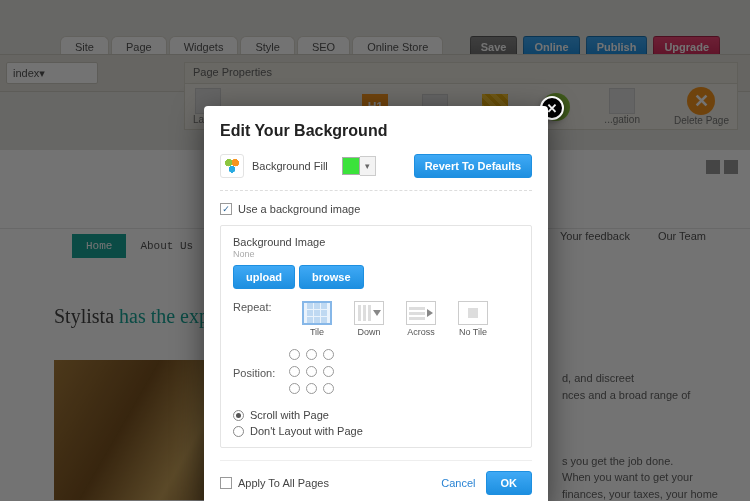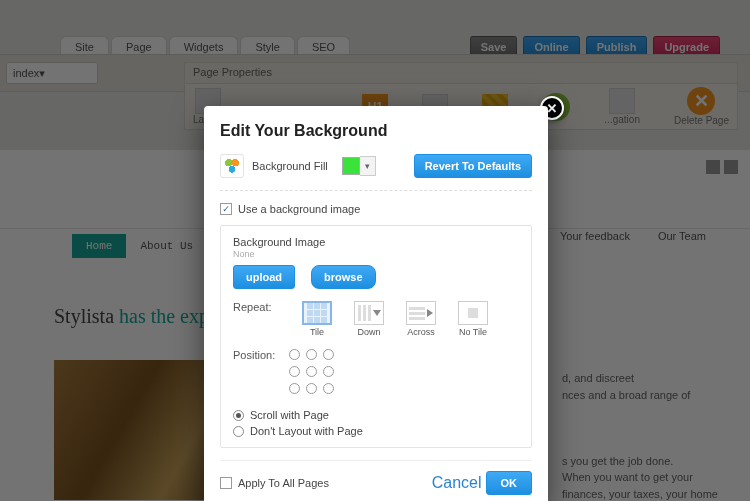--- a/index.html
+++ b/index.html
@@ -56,55 +56,56 @@
   .swatch { width:18px; height:18px; background:#3be23b; border:1px solid #aaa; margin-left:14px; }
   .dd { width:16px; height:20px; border:1px solid #ccc; border-left:none; display:flex; align-items:center; justify-content:center; font-size:9px; color:#666; background:#f3f3f3; }
   .revert { margin-left:auto; background:linear-gradient(#3fa9f5,#1d8fe0); color:#fff; border:1px solid #1d8fe0; border-radius:3px; padding:5px 10px; font-size:11px; font-weight:bold; cursor:pointer; }
   .dash { border-top:1px dashed #ddd; margin:12px 0; }
   .cb { width:12px; height:12px; border:1px solid #999; margin-right:6px; display:inline-flex; align-items:center; justify-content:center; font-size:9px; color:#2a6496; background:#fff; }
   .cb.checked::after { content:"✓"; }
   .panel { border:1px solid #e4e4e4; border-radius:2px; padding:10px 12px; margin-top:10px; }
   .panel .ptitle { font-size:11px; color:#444; }
   .panel .none { font-size:9px; color:#aaa; margin-top:1px; margin-bottom:6px; }
   .sbtn { background:linear-gradient(#3fa9f5,#1d8fe0); color:#fff; border:1px solid #1d8fe0; border-radius:3px; padding:5px 12px; font-size:11px; cursor:pointer; font-weight:bold; }
-  .sbtn.lite { margin-left:16px;border-radius:8px; }
+  .sbtn.lite { margin-left:4px; }
   .fieldlbl { font-size:11px; color:#555; width:52px; }
   .repeat { display:flex; gap:12px; align-items:flex-start; margin-top:12px; }
   .ropt { display:flex; flex-direction:column; align-items:center; font-size:9px; color:#555; width:40px; }
   .rbox { width:30px; height:24px; border:1px solid #ccc; background:#fff; display:flex; align-items:center; justify-content:center; margin-bottom:2px; }
   .rbox.sel { border:1px solid #86b7e8; background:#eaf3fc; box-shadow:0 0 0 1px #86b7e8 inset; }
   .grid9 { display:grid; grid-template-columns:repeat(3,6px); grid-template-rows:repeat(3,6px); gap:1px; }
   .grid9 > div { background:#bfd9f2; }
   .arrow-down { width:0;height:0;border-left:4px solid transparent;border-right:4px solid transparent;border-top:6px solid #888; }
   .arrow-right { width:0;height:0;border-top:4px solid transparent;border-bottom:4px solid transparent;border-left:6px solid #888; }
   .vbars { display:flex; gap:2px; }
   .vbars > div { width:3px; height:16px; background:#ddd; }
   .hbars { display:flex; flex-direction:column; gap:2px; }
   .hbars > div { height:3px; width:16px; background:#ddd; }
   .posgrid { display:grid; grid-template-columns:repeat(3,14px); grid-template-rows:repeat(3,14px); gap:3px; margin-left:4px; }
   .prad { width:11px; height:11px; border-radius:50%; border:1px solid #999; background:#fff; cursor:pointer; }
   .radio { width:11px; height:11px; border-radius:50%; border:1px solid #888; margin-right:6px; display:inline-block; vertical-align:middle; position:relative; background:#fff; }
   .radio.sel::after { content:""; position:absolute; inset:2px; border-radius:50%; background:#555; }
   .footer { display:flex; align-items:center; margin-top:12px; border-top:1px solid #eee; padding-top:10px; }
-  .cancel { margin-left:auto; color:#2a84d4; font-size:16px; margin-right:4px; cursor:pointer; }
+  .cancel { margin-left:auto; color:#2a84d4; font-size:11px; margin-right:10px; cursor:pointer; }
   .ok { background:linear-gradient(#3fa9f5,#1d8fe0); color:#fff; border:1px solid #1d8fe0; border-radius:3px; padding:5px 14px; font-size:11px; font-weight:bold; cursor:pointer; }
   .tiny-icons { position:absolute; right:12px; top:10px; display:flex; gap:4px; }
   .ticon { width:14px; height:14px; background:#9a9a9a; }
 </style>
 </head>
 <body>
 
 <div class="bg-page">
   <div class="topbar">
     <div class="tabs">
       <div class="tab">Site</div>
       <div class="tab">Page</div>
       <div class="tab">Widgets</div>
       <div class="tab">Style</div>
       <div class="tab">SEO</div>
+      <div class="tab">Online Store</div>
     </div>
     <div class="rbuttons">
       <div class="btn btn-gray">Save</div>
       <div class="btn btn-blue">Online</div>
       <div class="btn btn-blue">Publish</div>
       <div class="btn btn-pink">Upgrade</div>
     </div>
   </div>
 
   <div class="mainbar"></div>
@@ -244,21 +245,21 @@
         <span>Across</span>
       </div>
       <div class="ropt">
         <div class="rbox">
             <div style="width:10px;height:10px;background:#ddd"></div>
           </div>
         <span>No Tile</span>
       </div>
     </div>
 
-    <div class="row" style="margin-top:12px; align-items:flex-start;">
+    <div class="row" style="margin-top:12px; align-items:center;">
       <span class="fieldlbl">Position:</span>
       <div class="posgrid">
         <div class="prad"></div>
         <div class="prad"></div>
         <div class="prad"></div>
         <div class="prad"></div>
         <div class="prad"></div>
         <div class="prad"></div>
         <div class="prad"></div>
         <div class="prad"></div>

